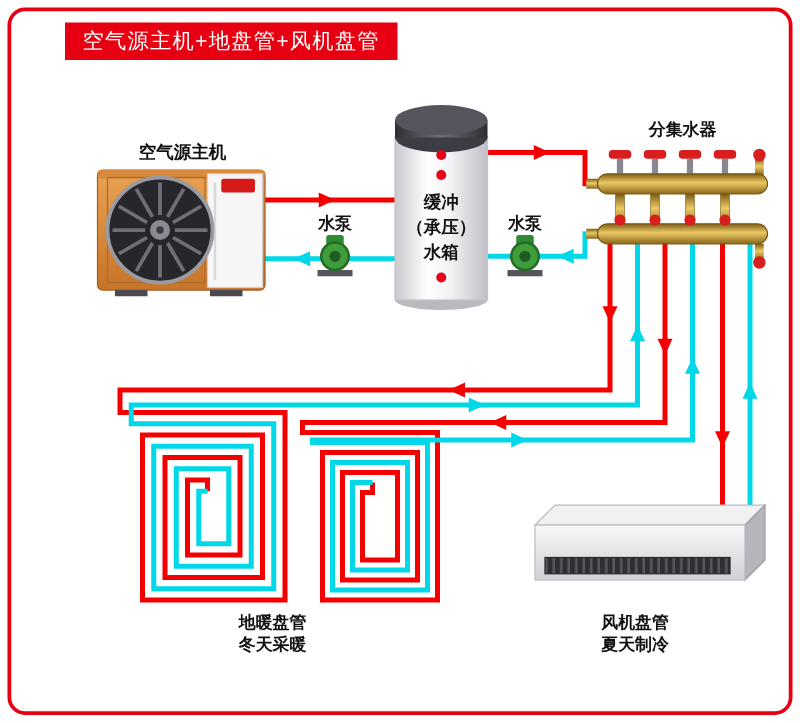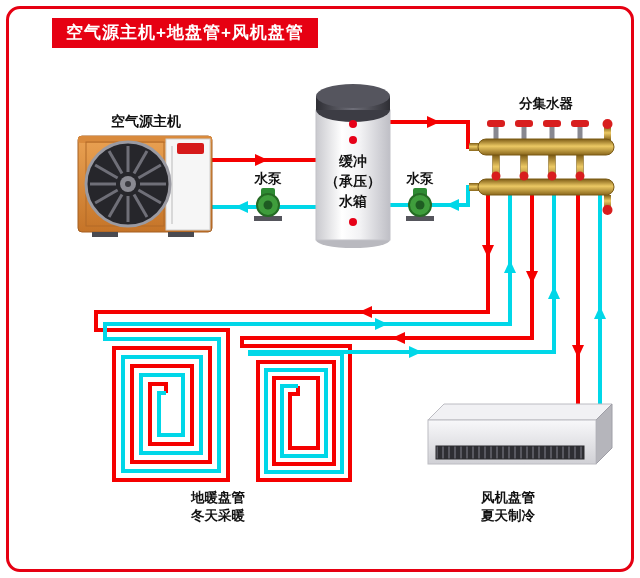--- a/index.html
+++ b/index.html
@@ -1,21 +1,21 @@
 <!DOCTYPE html>
 <html><head>
 <meta charset="utf-8">
 <style>
   html,body{margin:0;padding:0;background:#ffffff;}
   .canvas{position:relative;width:640px;height:578px;background:#ffffff;overflow:hidden;
           font-family:"Liberation Sans",sans-serif;}
   .frame{position:absolute;left:6px;top:6px;right:6px;bottom:6px;border:3px solid #e60012;
          border-radius:14px;pointer-events:none;}
   .title-badge{position:absolute;left:52px;top:18px;background:#e60012;color:#ffffff;
-               font-size:17px;font-weight:bold;letter-spacing:1px;padding:4px 14px;line-height:22px;}
+               font-size:17px;font-weight:normal;letter-spacing:1px;padding:4px 14px;line-height:22px;}
   svg{position:absolute;left:0;top:0;}
   text{font-family:"Liberation Sans",sans-serif;fill:#111111;}
   .lbl{font-size:13.5px;font-weight:bold;}
   .lbl-big{font-size:14px;font-weight:bold;}
   .tank-txt{font-size:14px;font-weight:bold;}
 </style>
 </head>
 <body>
 
 <div class="canvas">

